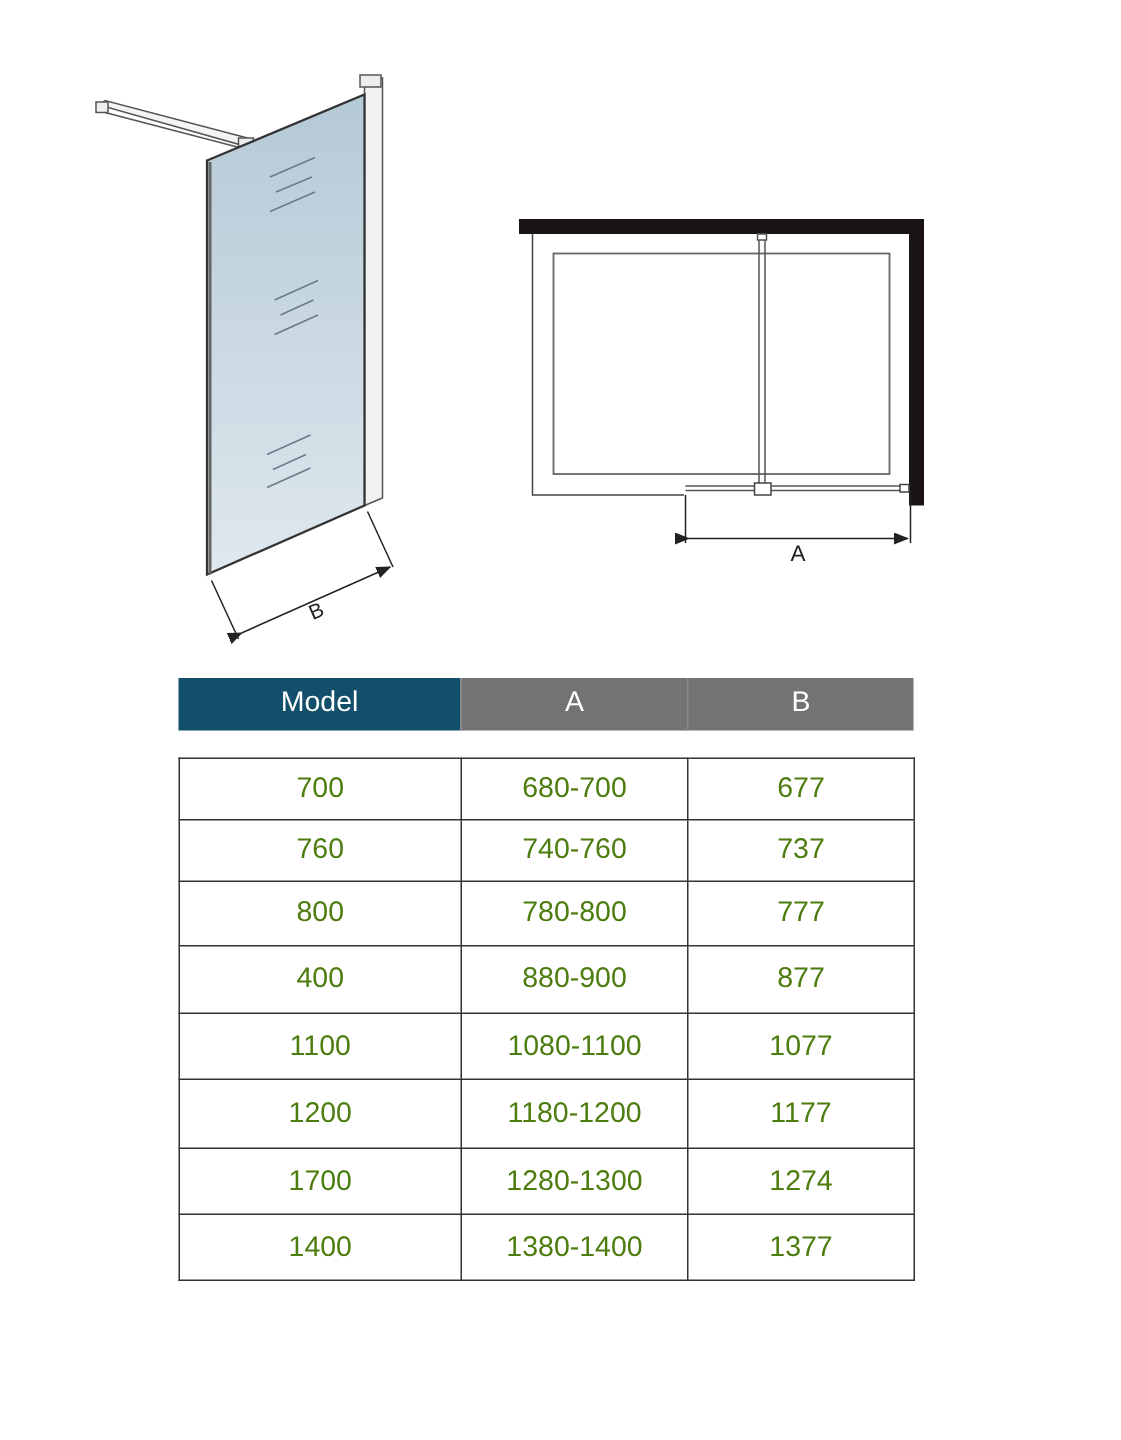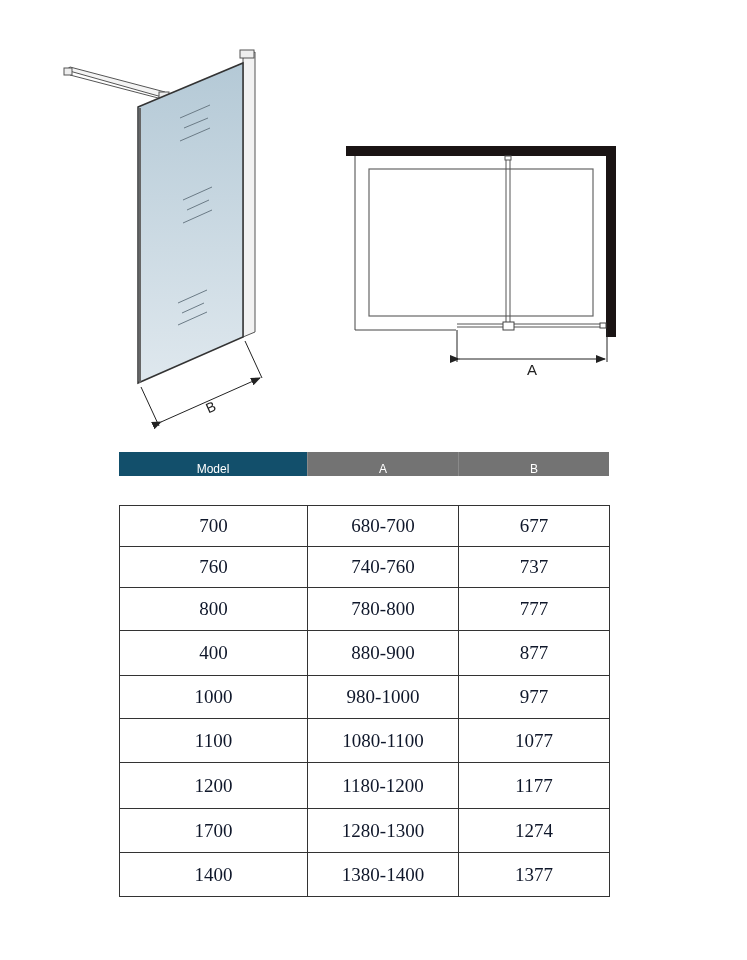--- a/index.html
+++ b/index.html
@@ -1,25 +1,25 @@
 <!DOCTYPE html>
 <html><head>
 <meta charset="utf-8">
 <style>
   html, body { margin:0; padding:0; background:#fff; }
   body { width:747px; height:960px; position:relative; overflow:hidden; font-family:"Liberation Sans", sans-serif; }
   .canvas { position:absolute; left:0; top:0; width:747px; height:960px; }
   svg { position:absolute; left:0; top:0; }
   .hdr { position:absolute; top:452px; height:34px; display:flex; }
-  .hdr div { height:24px; line-height:34px; text-align:center; color:#fff; font-size:12px; }
+  .hdr div { height:35px; line-height:34px; text-align:center; color:#fff; font-size:19px; }
   .hdr .c0 { width:188px; background:#124f6b; }
   .hdr .c1 { width:150px; background:#737373; border-left:1px solid #8a8a8a; }
   .hdr .c2 { width:150px; background:#737373; border-left:1px solid #8a8a8a; }
   table.spec { position:absolute; left:119px; top:505px; border-collapse:collapse; width:491px; }
-  table.spec td { border:1.5px solid #333; text-align:center; font-size:19px; color:#0f172a; padding:0;font-family:Liberation Serif, serif; }
+  table.spec td { border:1.5px solid #333; text-align:center; font-size:19px; color:#4d7c0f; padding:0; }
   table.spec td.c0 { width:187px; }
   table.spec td.c1 { width:150px; }
   table.spec td.c2 { width:150px;margin-left:22px; }
   .lbl { position:absolute; font-size:14px; color:#222; }
 </style>
 </head>
 <body>
 
 <div class="canvas">
 
@@ -114,25 +114,20 @@
     <tr style="height:43px;">
       <td class="c0">800</td>
       <td class="c1">780-800</td>
       <td class="c2">777</td>
     </tr>
     <tr style="height:45px;">
       <td class="c0">400</td>
       <td class="c1">880-900</td>
       <td class="c2">877</td>
     </tr>
-    <tr style="height:43px;">
-      <td class="c0">1000</td>
-      <td class="c1">980-1000</td>
-      <td class="c2">977</td>
-    </tr>
     <tr style="height:44px;">
       <td class="c0">1100</td>
       <td class="c1">1080-1100</td>
       <td class="c2">1077</td>
     </tr>
     <tr style="height:46px;">
       <td class="c0">1200</td>
       <td class="c1">1180-1200</td>
       <td class="c2">1177</td>
     </tr>

